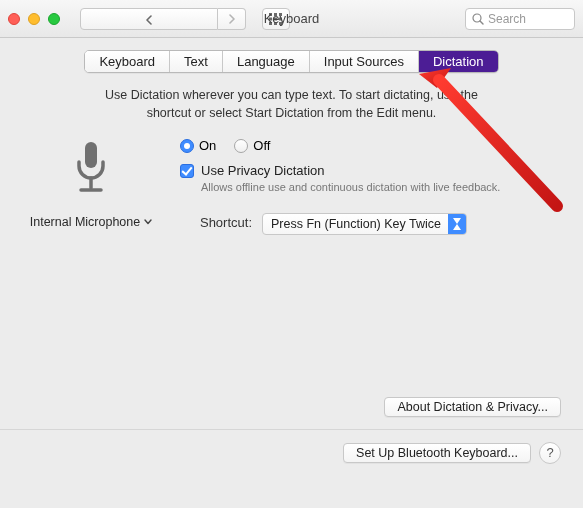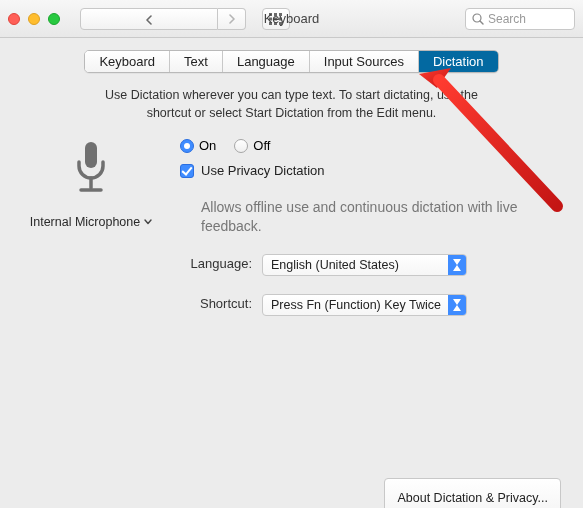--- a/index.html
+++ b/index.html
@@ -22,21 +22,21 @@
   .search { margin-left: auto; width: 110px; height: 22px; background: #fff; border: 1px solid #c8c8c8; border-radius: 4px; display: flex; align-items: center; padding: 0 6px; gap: 4px; color: #888; z-index: 2; }
   .search input { border: none; outline: none; width: 80px; font-size: 12px; color: #a16207; background: transparent; }
   .search input::placeholder { color: #9a9a9a; }
 
   
   .content { flex: 1; padding: 12px 22px 14px 22px; position: relative; overflow: hidden; }
   .tabs { display: flex; justify-content: center; margin-bottom: 14px; }
   .tabgroup { display: flex; border: 1px solid #b9b9b9; border-radius: 5px; overflow: hidden; background: #fff; box-shadow: 0 1px 0 rgba(0,0,0,0.04); }
   .tab { padding: 3px 14px; font-size: 13px; color: #222; background: linear-gradient(#ffffff,#f4f4f4); border-right: 1px solid #c8c8c8; cursor: default; }
   .tab:last-child { border-right: none; }
-  .tab.active { background: #0369a1; color: #fff; }
+  .tab.active { background: #4c1d95; color: #fff; }
 
   .desc { text-align: center; font-size: 12.5px; color: #333; line-height: 1.4; margin: 0 auto 16px auto; max-width: 420px; }
 
   .body { display: flex; gap: 20px; }
   .left { width: 138px; display: flex; flex-direction: column; align-items: center; padding-top: 2px; }
   .mic { width: 48px; height: 56px; }
   .micbtn { margin-top: 19px; font-size: 12.5px; color: #2a2a2a; display: flex; align-items: center; gap: 4px; cursor: default; }
 
   .right { flex: 1; display: flex; flex-direction: column; gap: 18px; }
   .row { display: flex; align-items: flex-start; gap: 10px; }
@@ -44,28 +44,28 @@
   .rowcontent { flex: 1; }
   .radiogroup { display: flex; gap: 18px; align-items: center; }
   .radio { display: flex; align-items: center; gap: 5px; }
   .radio .dot { width: 14px; height: 14px; border-radius: 50%; border: 1px solid #a6a6a6; background: linear-gradient(#fff,#efefef); position: relative; }
   .radio.checked .dot { background: #3f8cff; border-color: #2b6fe0; }
   .radio.checked .dot::after { content: ""; position: absolute; inset: 3px; border-radius: 50%; background: #fff; }
   .checkrow { display: flex; align-items: flex-start; gap: 7px; margin-top: 10px; }
   .checkbox { width: 14px; height: 14px; border-radius: 3px; background: #3f8cff; border: 1px solid #2b6fe0; position: relative; flex-shrink: 0; margin-top: 1px; }
   .checkbox::after { content: ""; position: absolute; left: 3px; top: 0px; width: 4px; height: 8px; border: solid #fff; border-width: 0 2px 2px 0; transform: rotate(40deg); }
   .checktext { font-size: 13px; color: #222; }
-  .subtext { font-size: 14px; color: #777; line-height: 1.35; margin-top: 20px; }
+  .subtext { font-size: 11px; color: #777; line-height: 1.35; margin-top: 2px; }
 
   .popup { display: flex; align-items: center; height: 22px; width: 205px; border: 1px solid #c8c8c8; border-radius: 4px; background: linear-gradient(#ffffff,#f6f6f6); }
   .popup .val { flex: 1; padding: 0 8px; font-size: 12.5px; color: #222; white-space: nowrap; overflow: hidden; }
   .popup .chev { width: 18px; height: 100%; background: #3f8cff; border-radius: 0 3px 3px 0; display: flex; flex-direction: column; align-items: center; justify-content: center; gap: 0; }
   .popup .chev svg { width: 8px; height: 6px; fill: #fff; }
 
-  .btn { display: inline-flex; align-items: center; height: 40px; padding: 0 12px; border: 1px solid #c8c8c8; border-radius: 4px; background: linear-gradient(#ffffff,#f4f4f4); font-size: 12.5px; color: #222; box-shadow: 0 1px 0 rgba(0,0,0,0.04); }
+  .btn { display: inline-flex; align-items: center; height: 20px; padding: 0 12px; border: 1px solid #c8c8c8; border-radius: 4px; background: linear-gradient(#ffffff,#f4f4f4); font-size: 12.5px; color: #222; box-shadow: 0 1px 0 rgba(0,0,0,0.04); }
   .aboutrow { display: flex; justify-content: flex-end; margin-top: 162px; }
   .hr { border: none; border-top: 1px solid #d6d6d6; margin: 12px -22px; }
   .bottom { display: flex; justify-content: flex-end; align-items: center; gap: 8px; }
   .helpbtn { width: 22px; height: 22px; border-radius: 50%; border: 1px solid #c8c8c8; background: linear-gradient(#ffffff,#f4f4f4); display: flex; align-items: center; justify-content: center; font-size: 13px; color: #555; }
 
   
   .arrow { position: absolute; right: 16px; top: 28px; width: 160px; height: 150px; pointer-events: none; z-index: 50; }
 </style>
 </head>
 <body>
@@ -160,36 +160,20 @@
             <div class="checkrow">
               <div class="checkbox"></div>
               <div>
                 <div class="checktext">Use Privacy Dictation</div>
                 <div class="subtext">Allows offline use and continuous dictation with live feedback.</div>
               </div>
             </div>
           </div>
         </div>
 
-        <div class="row">
-          <div class="rowlabel">Language:</div>
-          <div class="rowcontent">
-            <div class="popup">
-              <div class="val">English (United States)</div>
-              <div class="chev">
-                <svg viewBox="0 0 8 6">
-                    <path d="M4 0 L8 6 H0 Z" transform="rotate(180 4 3)"></path>
-                  </svg>
-                <svg viewBox="0 0 8 6">
-                    <path d="M4 0 L8 6 H0 Z"></path>
-                  </svg>
-              </div>
-            </div>
-          </div>
-        </div>
 
         <div class="row">
           <div class="rowlabel">Shortcut:</div>
           <div class="rowcontent">
             <div class="popup">
               <div class="val">Press Fn (Function) Key Twice</div>
               <div class="chev">
                 <svg viewBox="0 0 8 6">
                     <path d="M4 0 L8 6 H0 Z" transform="rotate(180 4 3)"></path>
                   </svg>

